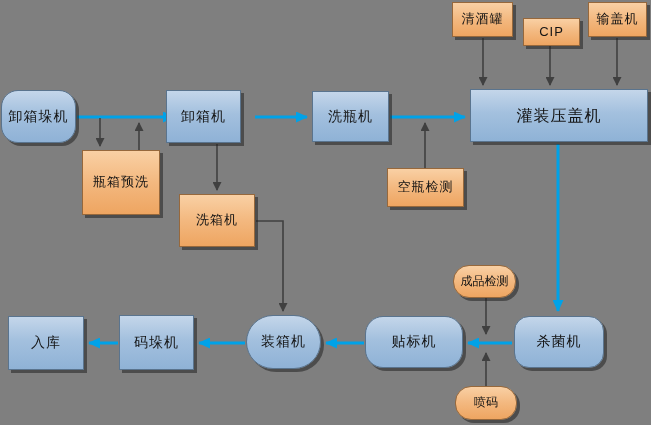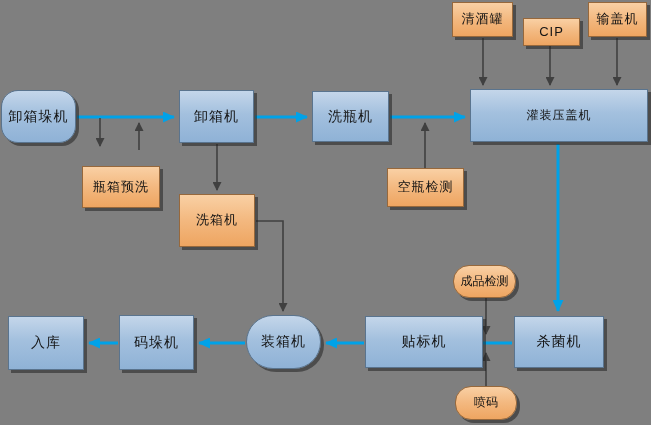--- a/index.html
+++ b/index.html
@@ -42,21 +42,21 @@
   .node.blue {
     background: linear-gradient(180deg, #c4d6ea 0%, #a3c0de 45%, #8fb2d6 100%);
     border-color: var(--machine-border);
     font-size: 14px;
   }
   .node.orange {
     background: linear-gradient(180deg, #f9d0a4 0%, #f3b87f 50%, #eea561 100%);
     border-color: var(--aux-border);
     font-size: 13px;
   }
-  .node.big   { font-size: 12px; }
+  .node.big   { font-size: 16px; }
   .node.small { font-size: 12px; letter-spacing: 0; border-radius: 16px; }
   .flow-line { stroke: var(--flow-arrow); stroke-width: 3; fill: none; }
   .aux-line  { stroke: var(--aux-arrow);  stroke-width: 1.6; fill: none; }
   .flow-head { fill: var(--flow-arrow); }
   .aux-head  { fill: var(--aux-arrow); }
 </style>
 </head>
 <body>
 
 <div class="canvas">
@@ -88,55 +88,55 @@
     <line class="aux-line" x1="550" y1="39" x2="550" y2="85" marker-end="url(#auxHead)"></line>
     <line class="aux-line" x1="617" y1="38" x2="617" y2="85" marker-end="url(#auxHead)"></line>
     <polyline class="aux-line" points="256,221 283,221 283,311" marker-end="url(#auxHead)"></polyline>
     <line class="aux-line" x1="486" y1="298" x2="486" y2="334" marker-end="url(#auxHead)"></line>
     <line class="aux-line" x1="486" y1="386" x2="486" y2="353" marker-end="url(#auxHead)"></line>
   </svg>
 
   <div class="node blue" style="left:1px; top:90px; width:75px; height:53px;border-radius:17px;">
     <span>卸箱垛机</span>
   </div>
-  <div class="node blue" style="left:179px; top:90px; width:75px; height:53px;">
+  <div class="node blue" style="left:166px; top:90px; width:75px; height:53px;">
     <span>卸箱机</span>
   </div>
   <div class="node blue" style="left:312px; top:91px; width:77px; height:51px;">
     <span>洗瓶机</span>
   </div>
   <div class="node blue big" style="left:470px; top:89px; width:178px; height:53px;">
     <span>灌装压盖机</span>
   </div>
   <div class="node blue" style="left:8px; top:316px; width:76px; height:54px;">
     <span>入库</span>
   </div>
   <div class="node blue" style="left:119px; top:315px; width:75px; height:55px;">
     <span>码垛机</span>
   </div>
   <div class="node blue" style="left:246px; top:315px; width:75px; height:54px;border-radius:27px;">
     <span>装箱机</span>
   </div>
-  <div class="node blue" style="left:365px; top:316px; width:118px; height:52px;">
+  <div class="node blue" style="left:365px; top:316px; width:98px; height:52px;border-radius:18px;">
     <span>贴标机</span>
   </div>
-  <div class="node blue" style="left:514px; top:316px; width:90px; height:52px;">
+  <div class="node blue" style="left:514px; top:316px; width:90px; height:52px;border-radius:15px;">
     <span>杀菌机</span>
   </div>
 
   <div class="node orange" style="left:452px; top:2px; width:61px; height:35px;">
     <span>清酒罐</span>
   </div>
   <div class="node orange" style="left:523px; top:18px; width:57px; height:28px;">
     <span>CIP</span>
   </div>
   <div class="node orange" style="left:588px; top:2px; width:59px; height:35px;">
     <span>输盖机</span>
   </div>
-  <div class="node orange" style="left:82px; top:150px; width:78px; height:42px;margin-top:16px;">
+  <div class="node orange" style="left:82px; top:150px; width:78px; height:65px;">
     <span>瓶箱预洗</span>
   </div>
   <div class="node orange" style="left:179px; top:194px; width:76px; height:53px;">
     <span>洗箱机</span>
   </div>
   <div class="node orange" style="left:387px; top:168px; width:77px; height:39px;">
     <span>空瓶检测</span>
   </div>
   <div class="node orange small" style="left:453px; top:265px; width:63px; height:33px;">
     <span>成品检测</span>

